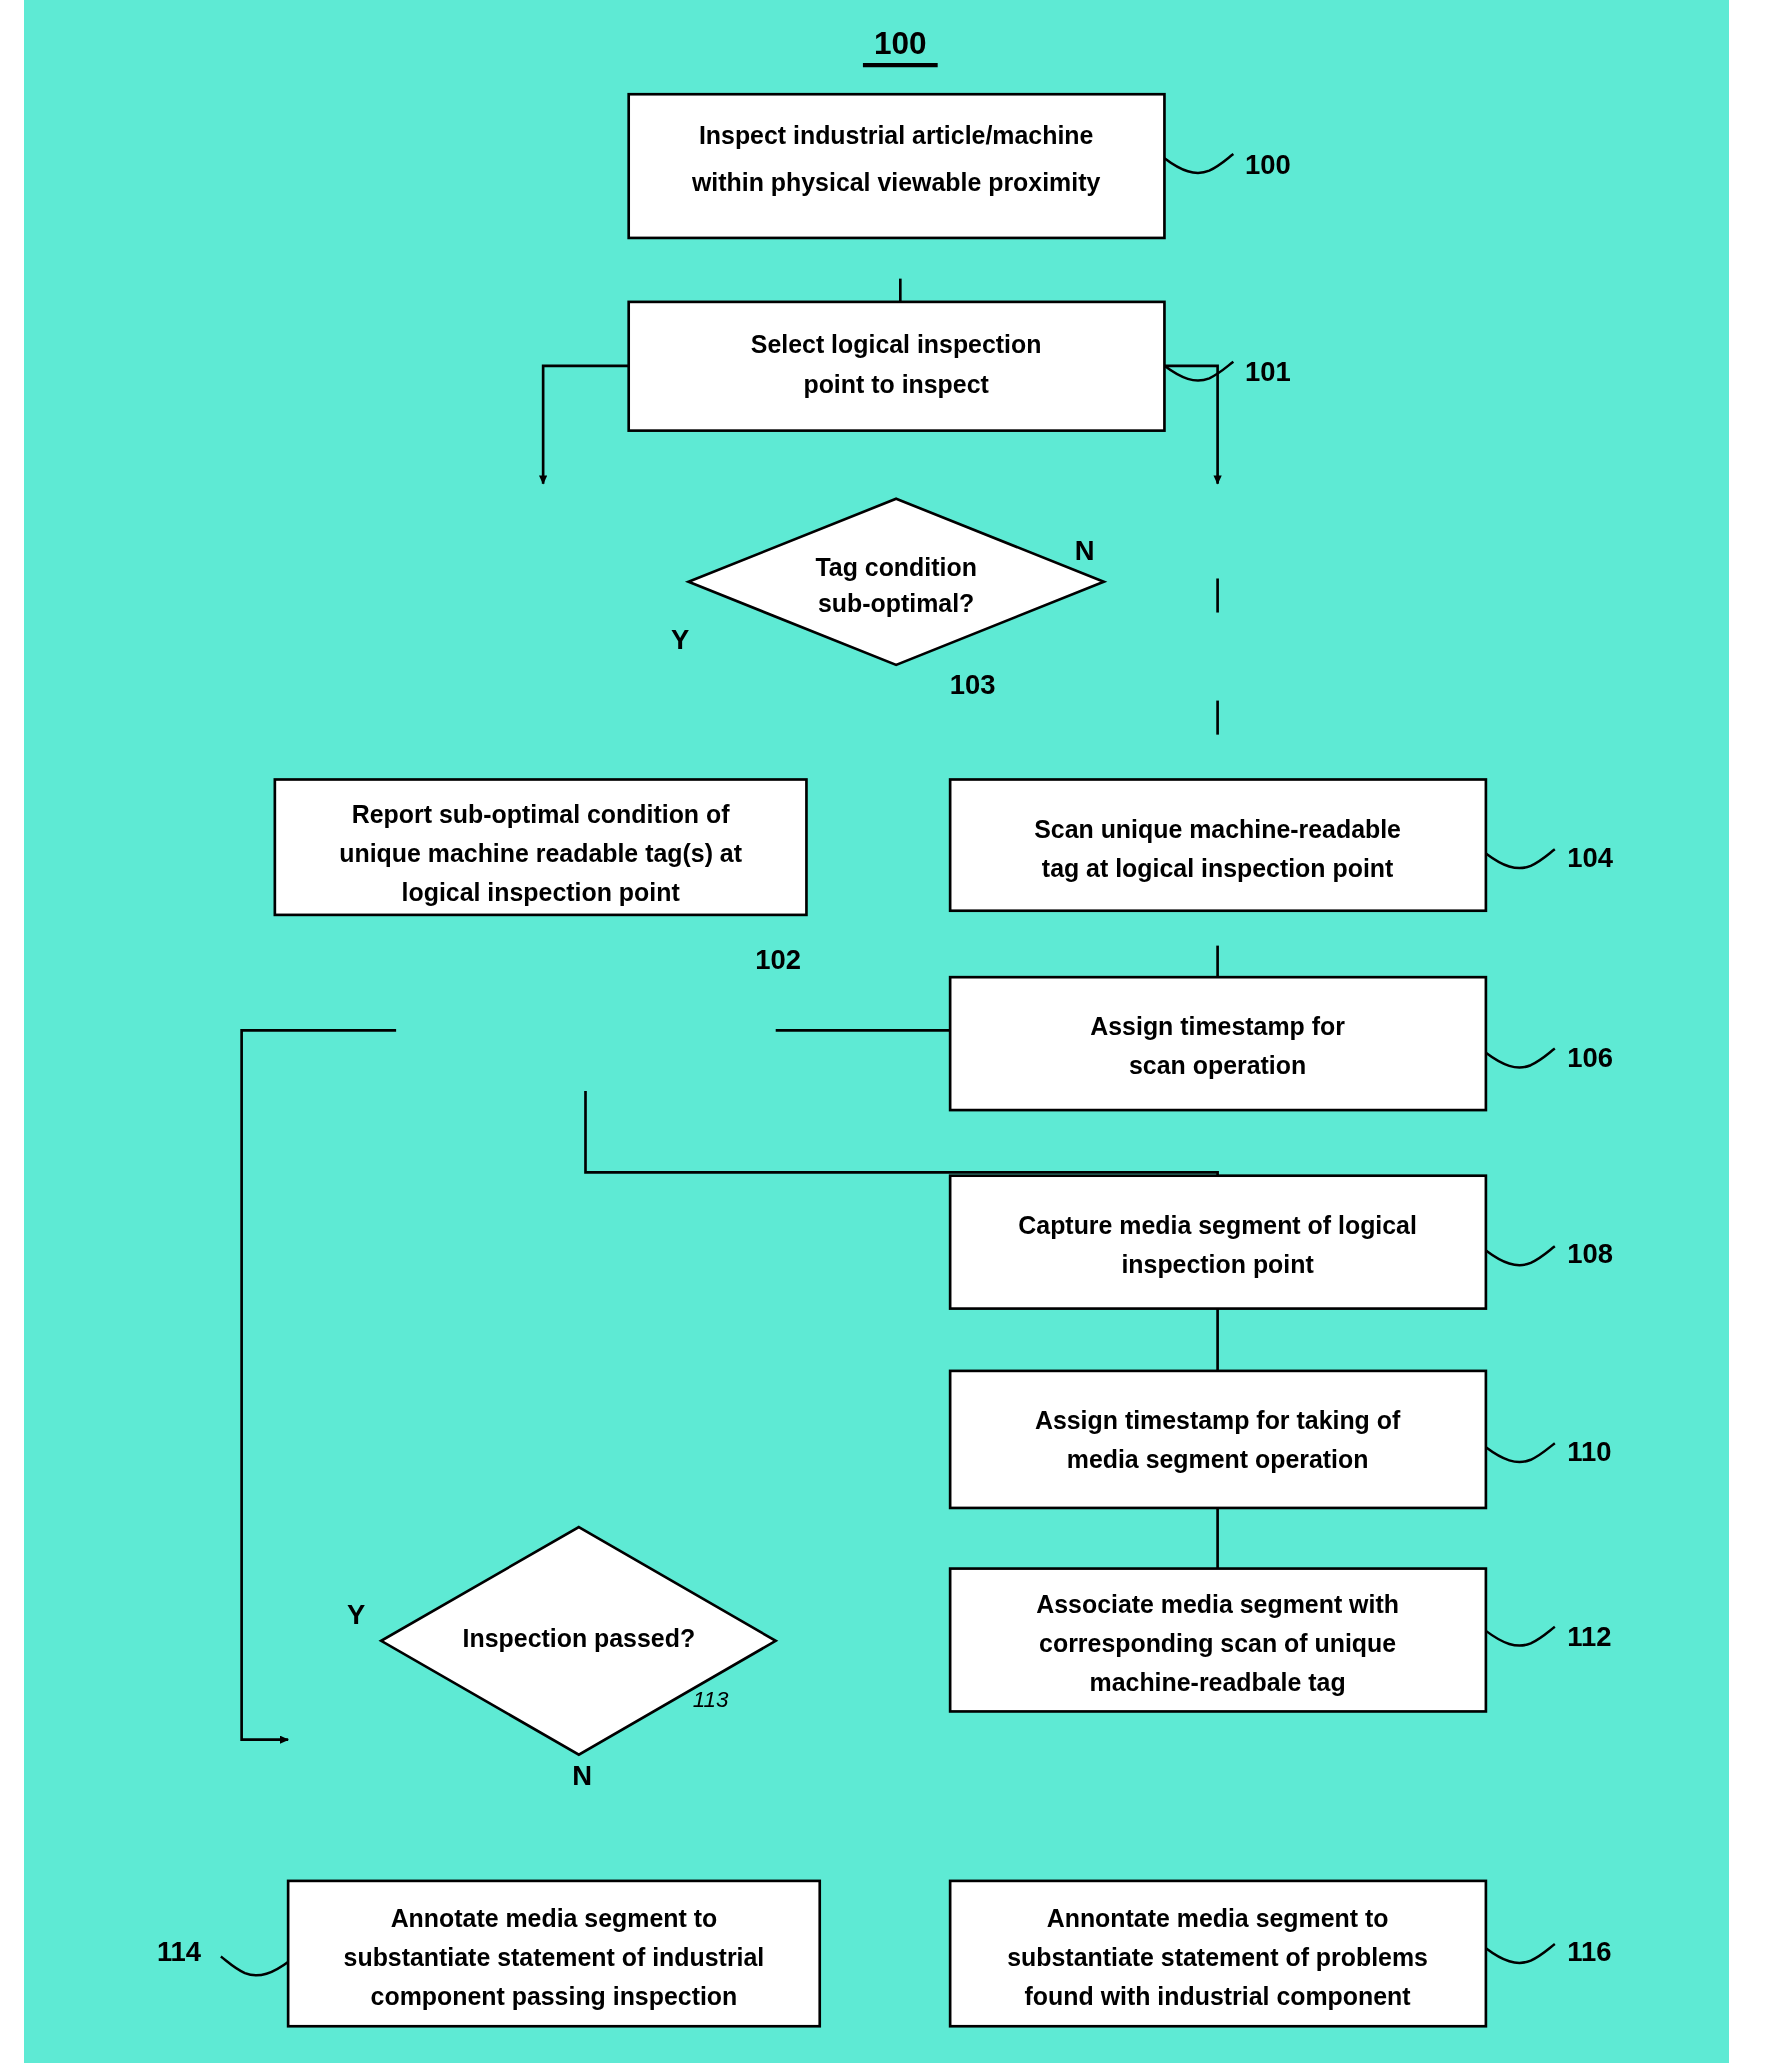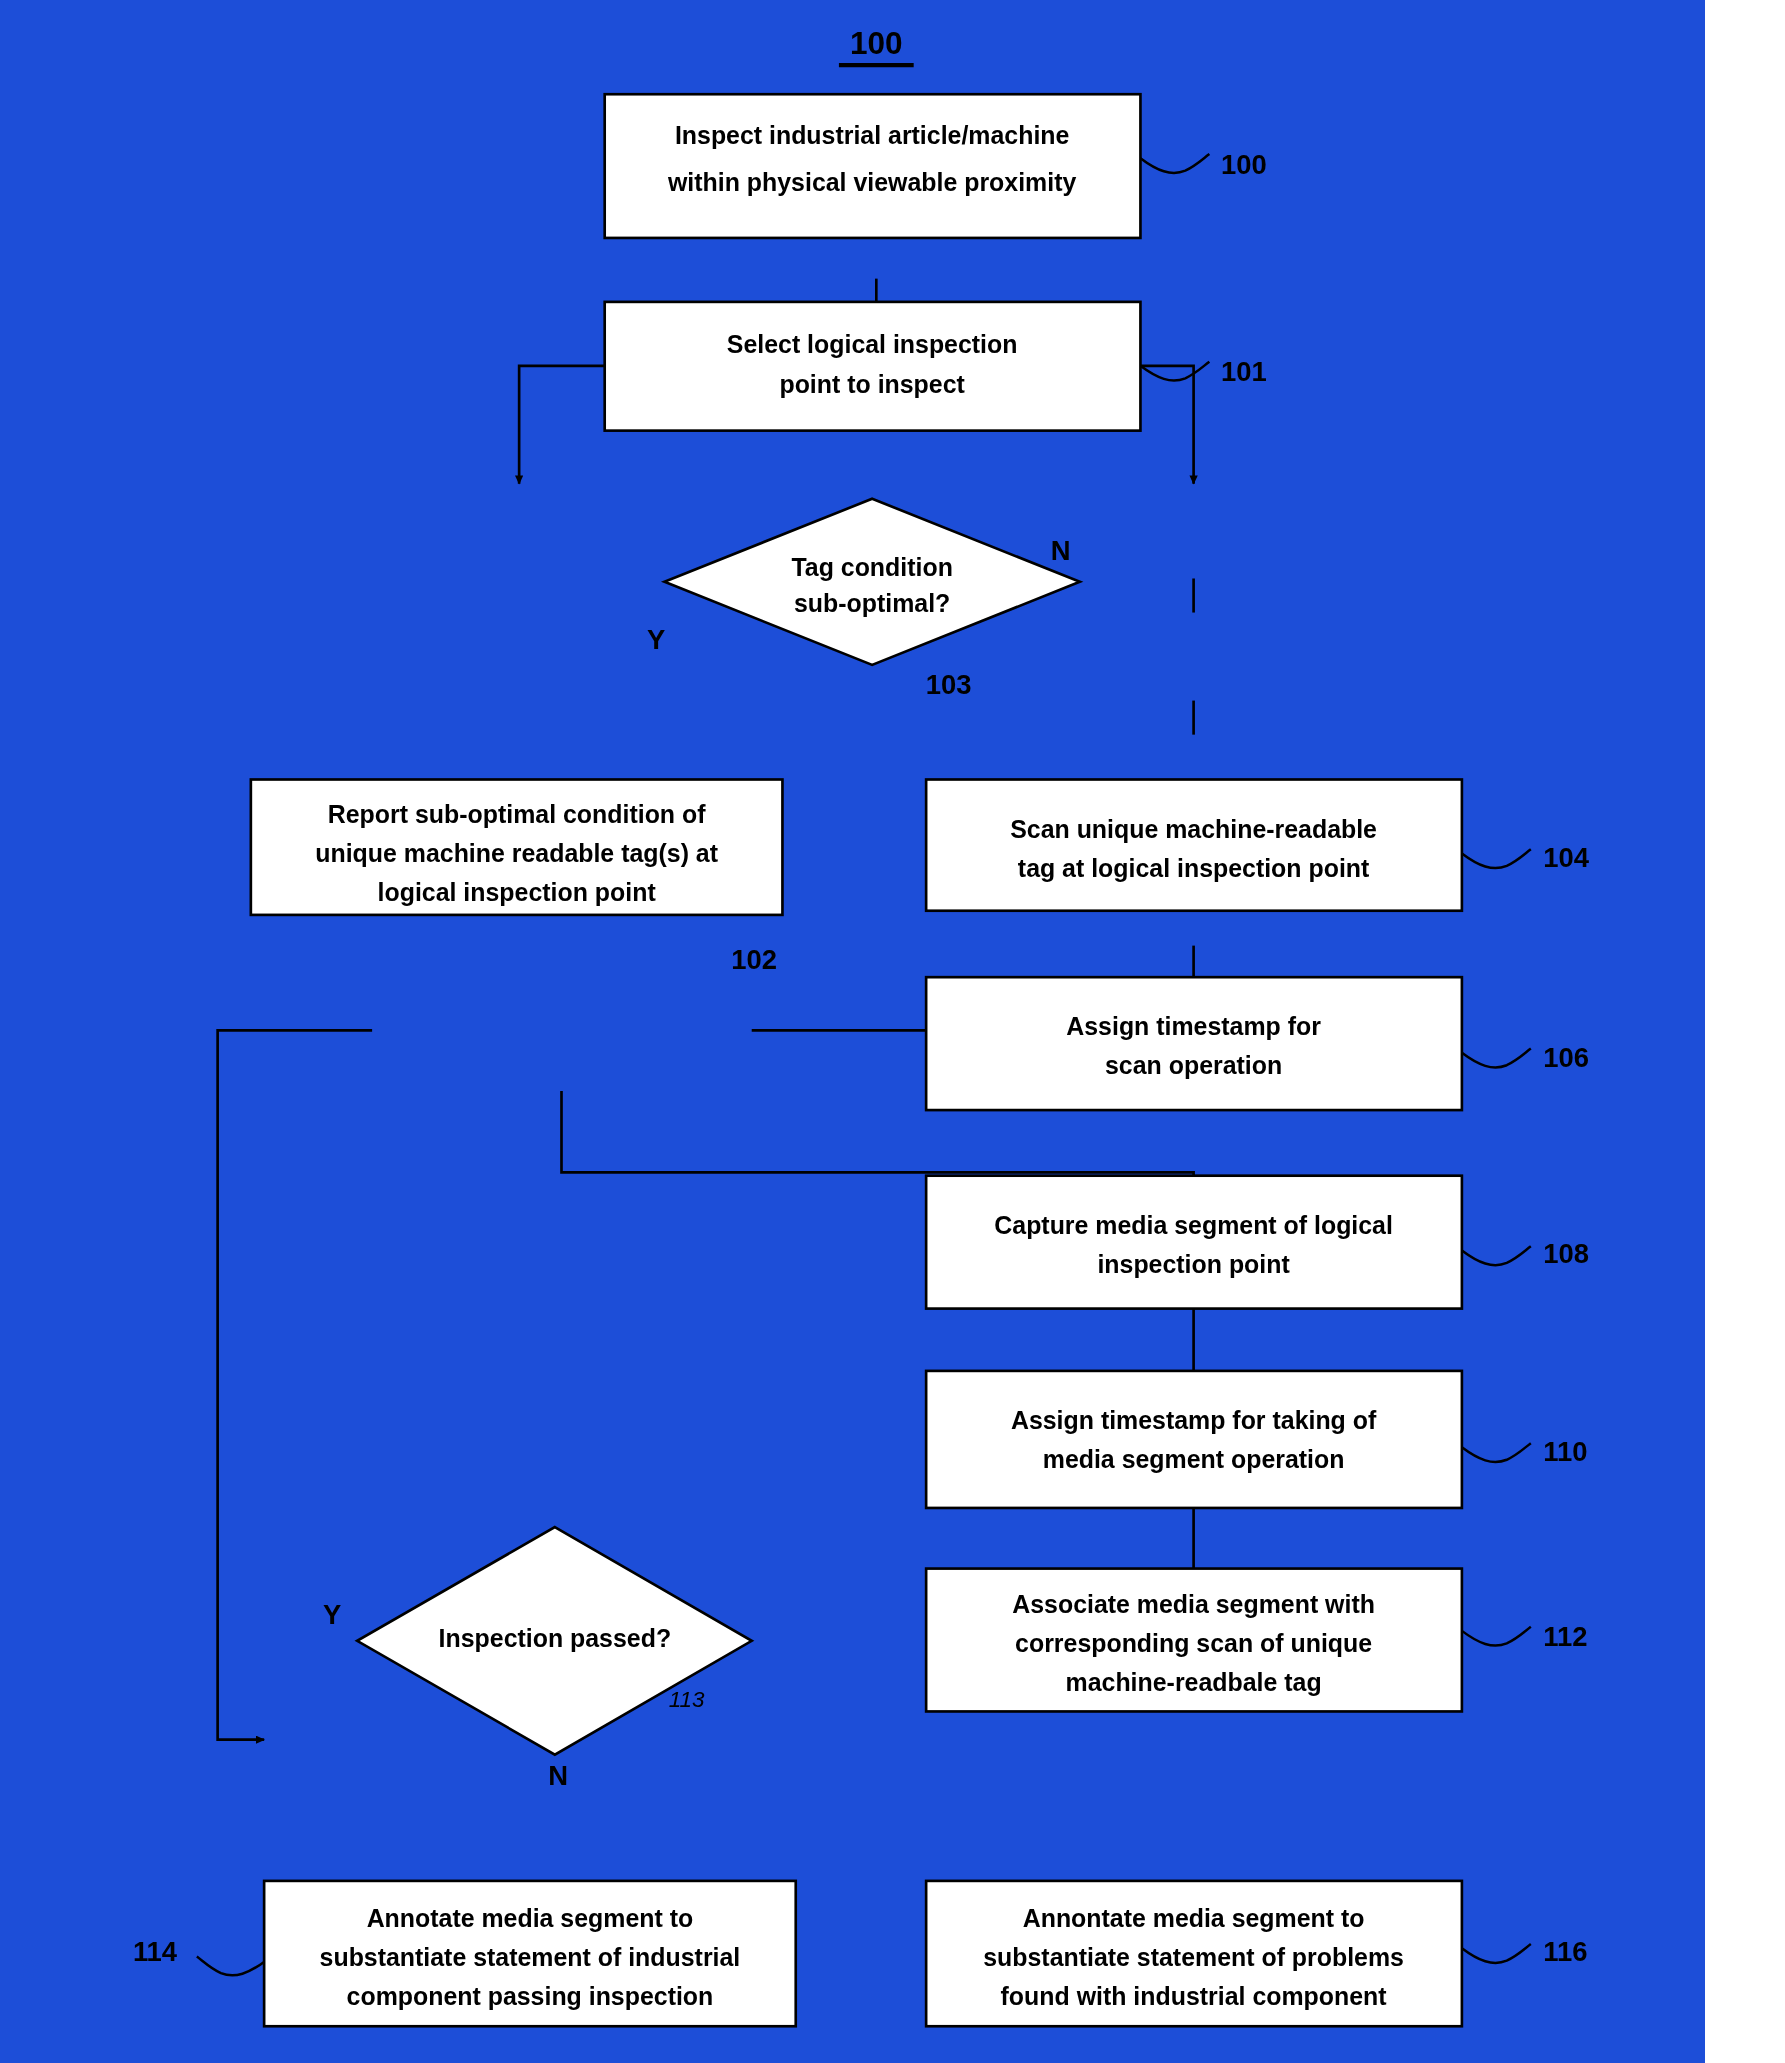--- a/index.html
+++ b/index.html
@@ -7,22 +7,23 @@
     padding: 0;
     background: #ffffff;
   }
   body {
     font-family: "Liberation Sans", sans-serif;
   }
   #page {
     position: relative;
     width: 1705px;
     height: 2064px;
-    background: #1d4ed8;
+    background: #5eead4;
     overflow: hidden;
+    margin-left: 24px;
   }
   svg#flow {
     position: absolute;
     top: 0;
     left: 0;
     width: 1785px;
     height: 2064px;
   }
   .node-box {
     fill: #ffffff;

